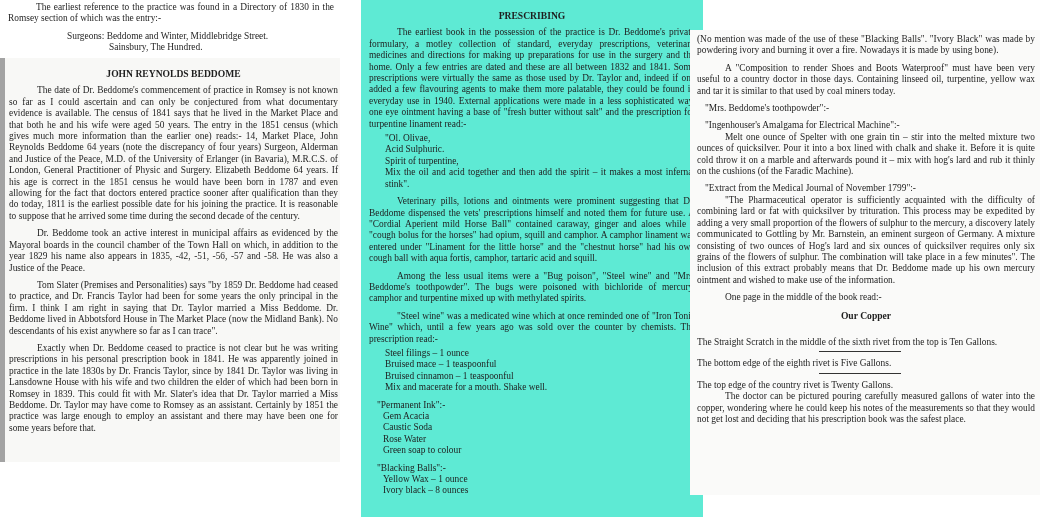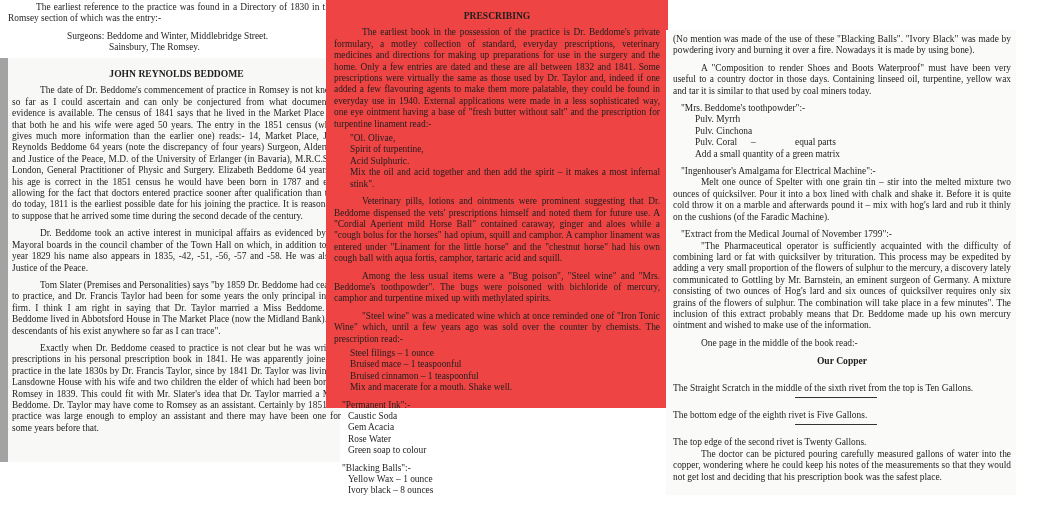--- a/index.html
+++ b/index.html
@@ -16,128 +16,118 @@
   .indent { text-indent: 28px; }
   .gap { margin-top: 6px; }
 
   
   #intro { left: 8px; top: 2px; width: 326px; }
   #intro .surg { padding-left: 59px; margin-top: 6px; }
   #intro .surg div:nth-child(2) { padding-left: 42px; }
   #left-panel {
     left: 0px; top: 58px; width: 340px; height: 404px;
     background: #f8f8f6;
-    border-left: 8px solid #a3a3a3;
+    border-left: 5px solid #a3a3a3;
     box-sizing: border-box;
   }
   #left-inner { position: absolute; left: 4px; top: 10px; width: 329px; }
   .heading { text-align: center; font-weight: bold; font-size: 9.6px; margin-bottom: 6px; }
 
   
-  #mid-panel { left: 326px; top: 0px; width: 342px; height: 408px; background: #ef4444; }
+  #mid-panel { left: 361px; top: 0px; width: 342px; height: 517px; background: #5eead4; }
   #mid-inner { position: absolute; left: 8px; top: 10px; width: 326px; }
   .recipe { padding-left: 16px; margin-top: 3px; }
   .sub-title { padding-left: 8px; margin-top: 6px; }
   .sub-list { padding-left: 14px; }
 
   
-  #right-panel { left: 666px; top: 30px; width: 350px; height: 465px; background: #fafaf9; }
+  #right-panel { left: 690px; top: 30px; width: 350px; height: 465px; background: #fafaf9; }
   #right-inner { position: absolute; left: 7px; top: 4px; width: 338px; }
   .tp-list { padding-left: 22px; }
   .tp-row { display: flex; }
   .tp-row .a { width: 56px; }
   .tp-row .b { width: 44px; }
-  .rivet { position: relative; margin-top: 10px; padding-bottom: 6px; }
+  .rivet { position: relative; margin-top: 4px; padding-bottom: 6px; }
   .rivet .rule {
     position: absolute; left: 122px; bottom: 2px; width: 82px; height: 1px; background: #333;
   }
 </style>
 </head>
 <body>
 
 <div class="col just" id="intro">
   <p class="indent">The earliest reference to the practice was found in a Directory of 1830 in the Romsey section of which was the entry:-</p>
   <div class="surg">
     <div>Surgeons: Beddome and Winter, Middlebridge Street.</div>
-    <div>Sainsbury, The Romsey.</div>
+    <div>Sainsbury, The Hundred.</div>
   </div>
 </div>
 
 <div class="col" id="left-panel">
   <div id="left-inner" class="just">
     <div class="heading">JOHN REYNOLDS BEDDOME</div>
     <p class="indent">The date of Dr. Beddome's commencement of practice in Romsey is not known so far as I could ascertain and can only be conjectured from what documentary evidence is available. The census of 1841 says that he lived in the Market Place and that both he and his wife were aged 50 years. The entry in the 1851 census (which gives much more information than the earlier one) reads:- 14, Market Place, John Reynolds Beddome 64 years (note the discrepancy of four years) Surgeon, Alderman and Justice of the Peace, M.D. of the University of Erlanger (in Bavaria), M.R.C.S. of London, General Practitioner of Physic and Surgery. Elizabeth Beddome 64 years. If his age is correct in the 1851 census he would have been born in 1787 and even allowing for the fact that doctors entered practice sooner after qualification than they do today, 1811 is the earliest possible date for his joining the practice. It is reasonable to suppose that he arrived some time during the second decade of the century.</p>
     <p class="indent gap">Dr. Beddome took an active interest in municipal affairs as evidenced by the Mayoral boards in the council chamber of the Town Hall on which, in addition to the year 1829 his name also appears in 1835, -42, -51, -56, -57 and -58. He was also a Justice of the Peace.</p>
     <p class="indent gap">Tom Slater (Premises and Personalities) says "by 1859 Dr. Beddome had ceased to practice, and Dr. Francis Taylor had been for some years the only principal in the firm. I think I am right in saying that Dr. Taylor married a Miss Beddome. Dr. Beddome lived in Abbotsford House in The Market Place (now the Midland Bank). No descendants of his exist anywhere so far as I can trace".</p>
     <p class="indent gap">Exactly when Dr. Beddome ceased to practice is not clear but he was writing prescriptions in his personal prescription book in 1841. He was apparently joined in practice in the late 1830s by Dr. Francis Taylor, since by 1841 Dr. Taylor was living in Lansdowne House with his wife and two children the elder of which had been born in Romsey in 1839. This could fit with Mr. Slater's idea that Dr. Taylor married a Miss Beddome. Dr. Taylor may have come to Romsey as an assistant. Certainly by 1851 the practice was large enough to employ an assistant and there may have been one for some years before that.</p>
   </div>
 </div>
 
 <div class="col" id="mid-panel">
   <div id="mid-inner" class="just">
     <div class="heading">PRESCRIBING</div>
     <p class="indent">The earliest book in the possession of the practice is Dr. Beddome's private formulary, a motley collection of standard, everyday prescriptions, veterinary medicines and directions for making up preparations for use in the surgery and the home. Only a few entries are dated and these are all between 1832 and 1841. Some prescriptions were virtually the same as those used by Dr. Taylor and, indeed if one added a few flavouring agents to make them more palatable, they could be found in everyday use in 1940. External applications were made in a less sophisticated way, one eye ointment having a base of "fresh butter without salt" and the prescription for turpentine linament read:-</p>
     <div class="recipe">
       <div>"Ol. Olivae,</div>
+      <div>Acid Sulphuric.</div>
       <div>Spirit of turpentine,</div>
-      <div>Acid Sulphuric.</div>
       <div>Mix the oil and acid together and then add the spirit – it makes a most infernal stink".</div>
     </div>
     <p class="indent gap">Veterinary pills, lotions and ointments were prominent suggesting that Dr. Beddome dispensed the vets' prescriptions himself and noted them for future use. A "Cordial Aperient mild Horse Ball" contained caraway, ginger and aloes while a "cough bolus for the horses" had opium, squill and camphor. A camphor linament was entered under "Linament for the little horse" and the "chestnut horse" had his own cough ball with aqua fortis, camphor, tartaric acid and squill.</p>
     <p class="indent gap">Among the less usual items were a "Bug poison", "Steel wine" and "Mrs. Beddome's toothpowder". The bugs were poisoned with bichloride of mercury, camphor and turpentine mixed up with methylated spirits.</p>
     <p class="indent gap">"Steel wine" was a medicated wine which at once reminded one of "Iron Tonic Wine" which, until a few years ago was sold over the counter by chemists. The prescription read:-</p>
     <div class="recipe">
       <div>Steel filings – 1 ounce</div>
       <div>Bruised mace – 1 teaspoonful</div>
       <div>Bruised cinnamon – 1 teaspoonful</div>
       <div>Mix and macerate for a mouth.  Shake well.</div>
     </div>
     <div class="sub-title">"Permanent Ink":-</div>
     <div class="sub-list">
+      <div>Gem Acacia</div>
       <div>Caustic Soda</div>
-      <div>Gem Acacia</div>
       <div>Rose Water</div>
       <div>Green soap to colour</div>
     </div>
     <div class="sub-title">"Blacking Balls":-</div>
     <div class="sub-list">
       <div>Yellow Wax – 1 ounce</div>
       <div>Ivory black – 8 ounces</div>
 
     </div>
   </div>
 </div>
 
 <div class="col" id="right-panel">
   <div id="right-inner" class="just">
     <p>(No mention was made of the use of these "Blacking Balls". "Ivory Black" was made by powdering ivory and burning it over a fire. Nowadays it is made by using bone).</p>
     <p class="indent gap">A "Composition to render Shoes and Boots Waterproof" must have been very useful to a country doctor in those days. Containing linseed oil, turpentine, yellow wax and tar it is similar to that used by coal miners today.</p>
     <div class="sub-title">"Mrs. Beddome's toothpowder":-</div>
-    <div class="tp-list">
-      <div>Pulv. Myrrh</div>
-      <div>Pulv. Cinchona</div>
-      <div class="tp-row">
-        <span class="a">Pulv. Coral</span>
-        <span class="b">–</span>
-        <span>equal parts</span>
-      </div>
-      <div>Add a small quantity of a green matrix</div>
-    </div>
     <div class="sub-title">"Ingenhouser's Amalgama for Electrical Machine":-</div>
     <p class="indent">Melt one ounce of Spelter with one grain tin – stir into the melted mixture two ounces of quicksilver. Pour it into a box lined with chalk and shake it. Before it is quite cold throw it on a marble and afterwards pound it – mix with hog's lard and rub it thinly on the cushions (of the Faradic Machine).</p>
     <div class="sub-title">"Extract from the Medical Journal of November 1799":-</div>
     <p class="indent">"The Pharmaceutical operator is sufficiently acquainted with the difficulty of combining lard or fat with quicksilver by trituration. This process may be expedited by adding a very small proportion of the flowers of sulphur to the mercury, a discovery lately communicated to Gottling by Mr. Barnstein, an eminent surgeon of Germany. A mixture consisting of two ounces of Hog's lard and six ounces of quicksilver requires only six grains of the flowers of sulphur. The combination will take place in a few minutes". The inclusion of this extract probably means that Dr. Beddome made up his own mercury ointment and wished to make use of the information.</p>
     <p class="indent gap">One page in the middle of the book read:-</p>
     <div class="heading gap" style="margin-bottom:16px;">Our Copper</div>
     <div class="rivet">
       <span>The Straight Scratch in the middle of the sixth rivet from the top is Ten Gallons.</span>
       <div class="rule"></div>
     </div>
     <div class="rivet">
       <span>The bottom edge of the eighth rivet is Five Gallons.</span>
       <div class="rule"></div>
     </div>
     <div class="rivet" style="padding-bottom:0;">
-      <span>The top edge of the second rivet is Twenty Gallons.</span>
+      <span>The top edge of the country rivet is Twenty Gallons.</span>
     </div>
     <p class="indent">The doctor can be pictured pouring carefully measured gallons of water into the copper, wondering where he could keep his notes of the measurements so that they would not get lost and deciding that his prescription book was the safest place.</p>
   </div>
 </div>
 
 </body></html>

